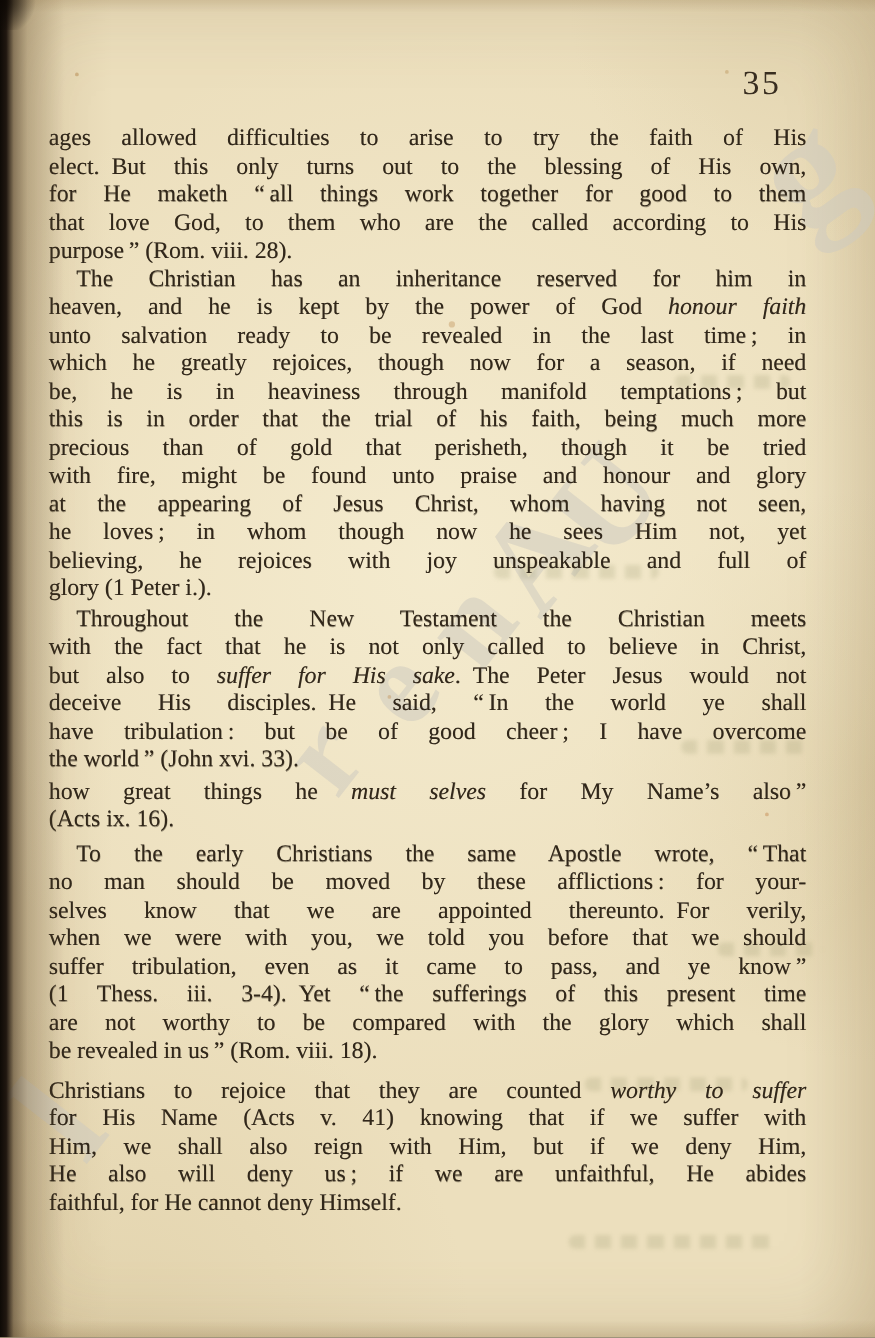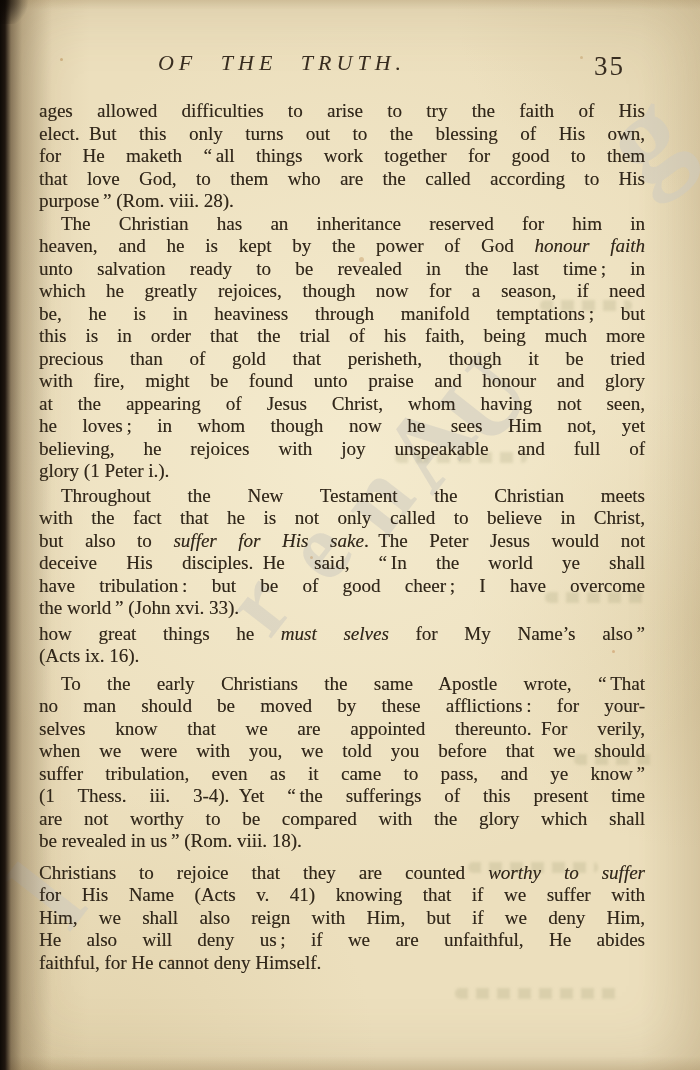--- a/index.html
+++ b/index.html
@@ -90,21 +90,20 @@
 
   <div class="smudge s1"></div>
   <div class="smudge s2"></div>
   <div class="smudge s3"></div>
   <div class="smudge s4"></div>
   <div class="smudge s5"></div>
   <div class="smudge s6"></div>
   <div class="specks"></div>
 
   <div class="header-row">
-    <div class="running-title">OF THE TRUTH.</div>
     <div class="page-number">35</div>
   </div>
 
   <div class="text-block">
       <div class="para">
         <div class="line"><span>ages allowed difficulties to arise to try the faith of His</span></div>
         <div class="line"><span>elect. But this only turns out to the blessing of His own,</span></div>
         <div class="line"><span>for He maketh “ all things work together for good to them</span></div>
         <div class="line"><span>that love God, to them who are the called according to His</span></div>
         <div class="line last"><span>purpose ” (Rom. viii. 28).</span></div>

